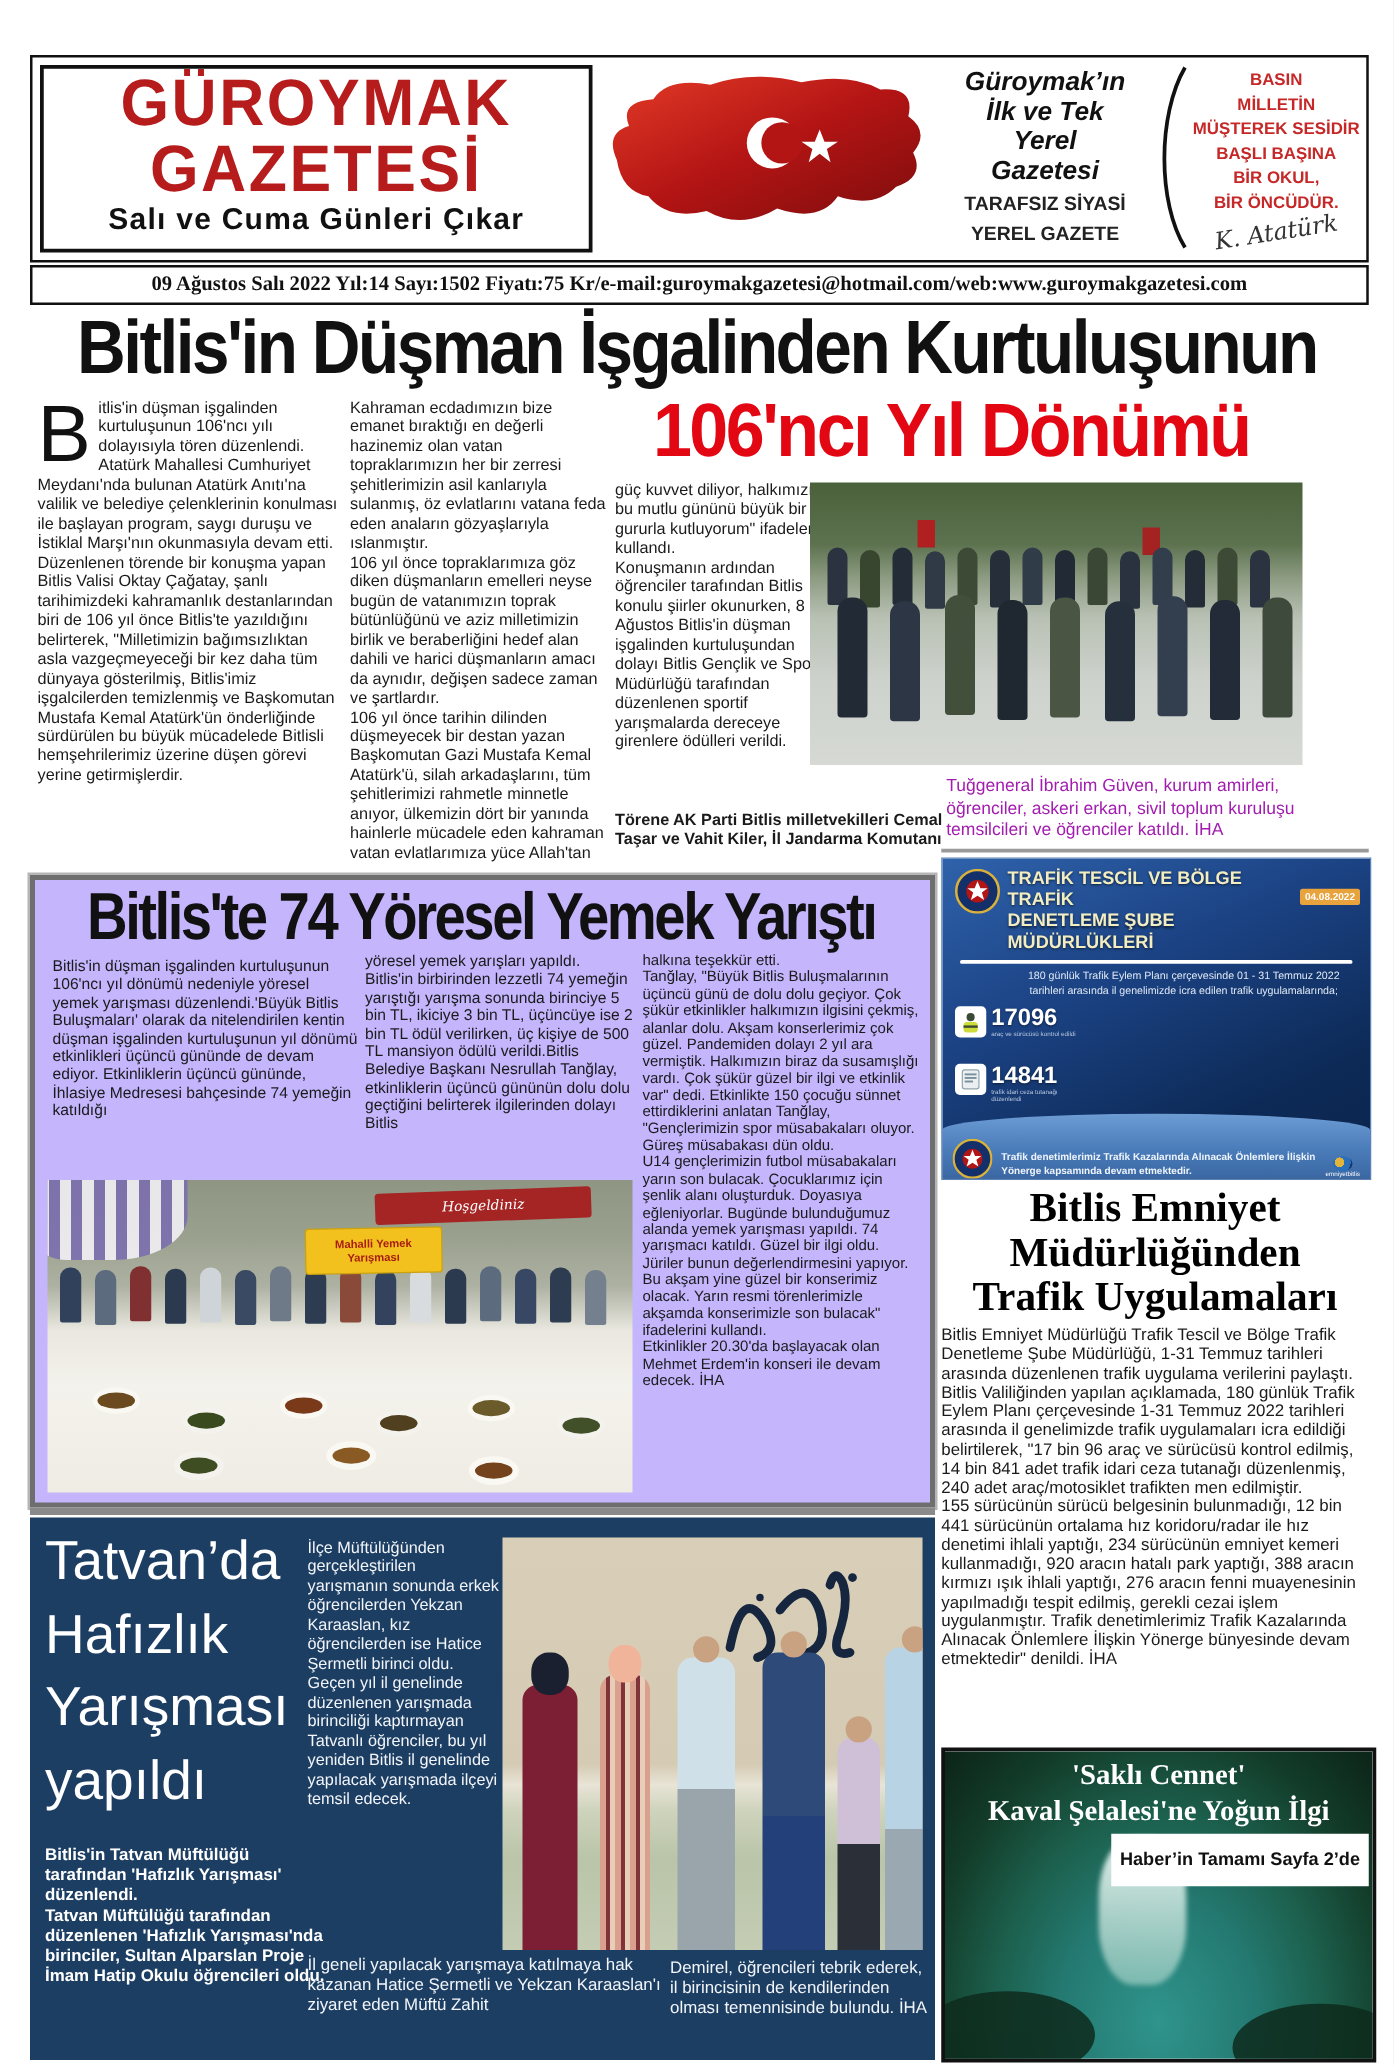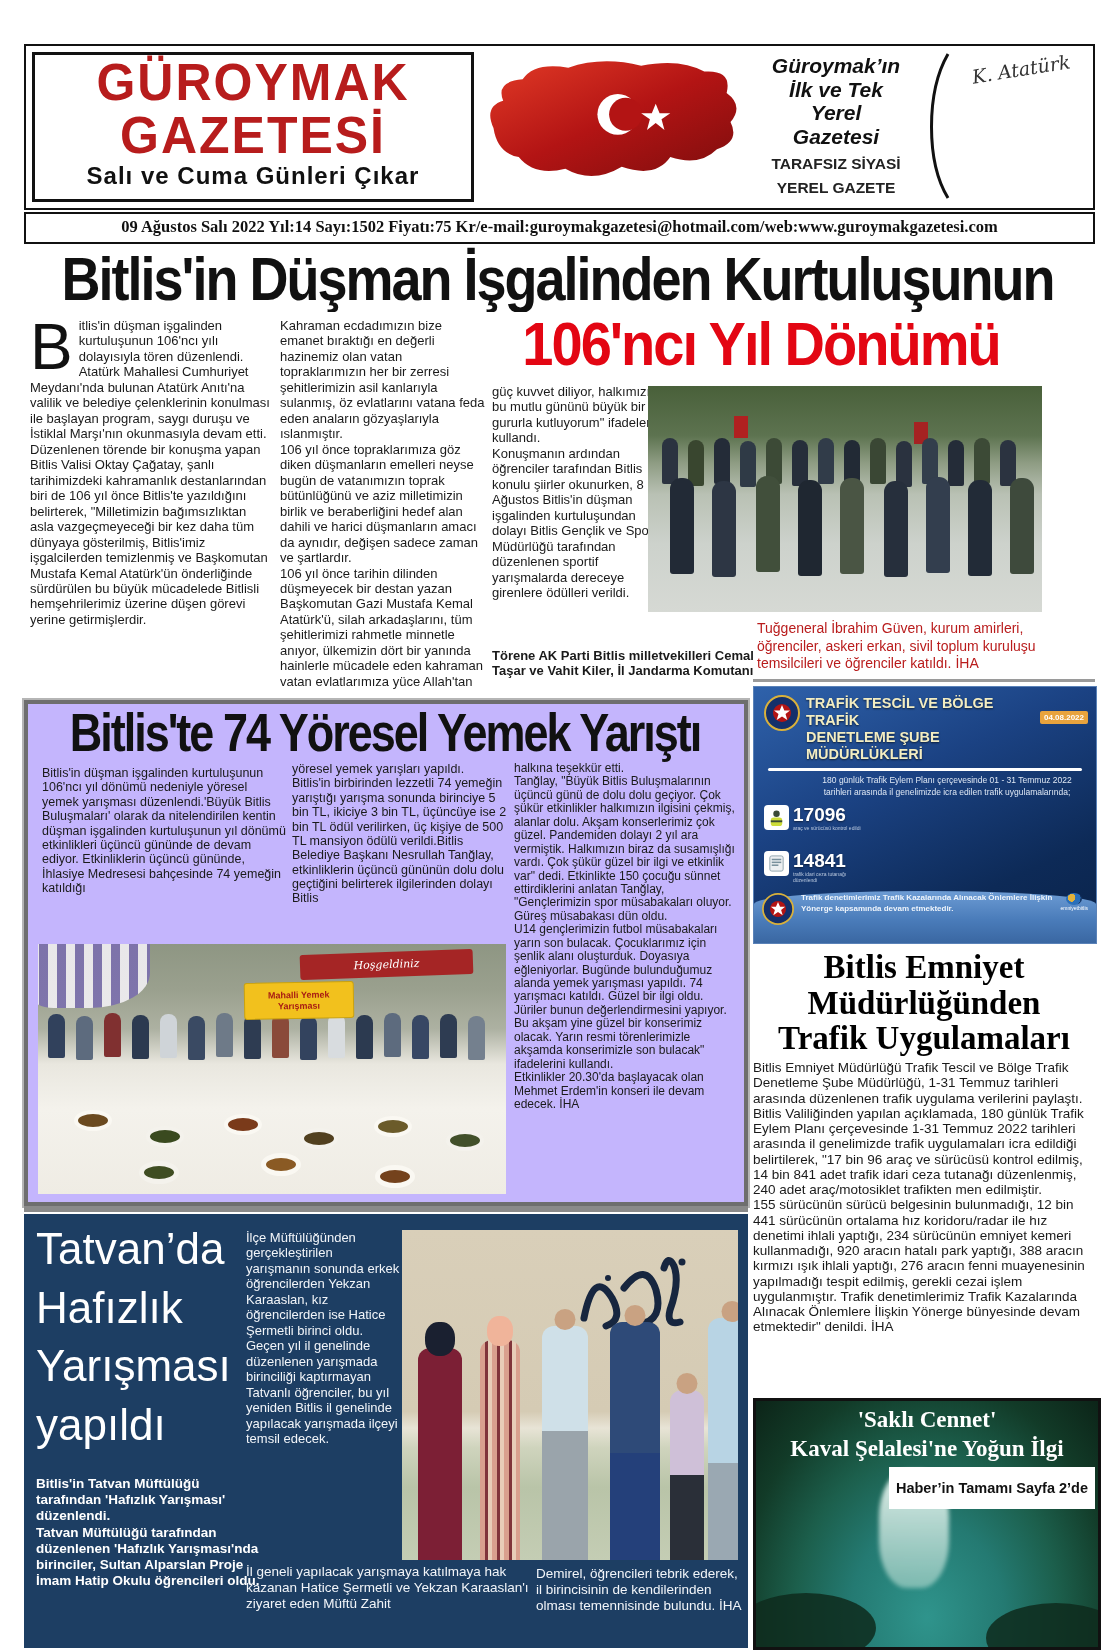--- a/index.html
+++ b/index.html
@@ -42,21 +42,21 @@
   .photo1{position:absolute;left:648px;top:386px;width:394px;height:226px;overflow:hidden;
           background:linear-gradient(180deg,#49603a 0%,#5d7350 22%,#8e9c83 34%,#b9c1b4 48%,#cdd2cc 70%,#d6d9d4 100%);}
   .p1-back{position:absolute;left:14px;top:52px;width:16px;height:46px;border-radius:8px 8px 2px 2px;background:#2b3340;
      box-shadow:26px 2px 0 #39462f,52px 0 0 #242c38,78px 3px 0 #2f3a46,104px 0 0 #3c4a36,130px 2px 0 #262e3a,
       156px 0 0 #313c49,182px 2px 0 #222a35,208px 0 0 #3a4734,234px 3px 0 #2a323f,260px 0 0 #333e4c,
       286px 2px 0 #242c38,312px 0 0 #3c4a36,338px 2px 0 #2b3340;}
   .p1-front{position:absolute;left:22px;top:92px;width:24px;height:96px;border-radius:11px 11px 3px 3px;background:#222a36;
      box-shadow:42px 3px 0 #2d3644,86px -2px 0 #414f3b,128px 2px 0 #1f2731,170px 0 0 #4a5544,
       214px 3px 0 #262f3c,256px -1px 0 #333e4e,298px 2px 0 #222b37,340px 0 0 #3e4a3c;}
   .p1-flag{position:absolute;left:86px;top:30px;width:14px;height:22px;background:#b02020;box-shadow:180px 6px 0 #a52222;}
-  #caption1{position:absolute;left:757px;top:620px;width:290px;font-size:14px;line-height:1.26;color:#b91c1c;}
+  #caption1{position:absolute;left:757px;top:620px;width:290px;font-size:14px;line-height:1.26;color:#a21caf;}
   .rule-right{position:absolute;left:753px;top:679px;width:342px;height:3px;background:#9a9a9a;}
 
   
   #article2{position:absolute;left:24px;top:700px;width:716px;height:498px;border:4px solid #6e6e6e;
             outline:2px solid #b5b5b5;background:#c4b5fd;overflow:hidden;}
   #headline2{position:absolute;left:4px;top:2px;width:706px;font-size:45px;font-weight:bold;letter-spacing:-2px;
              text-align:center;line-height:1;transform:scaleY(1.18);transform-origin:top;}
   .a2col{position:absolute;font-size:12.5px;line-height:1.15;white-space:pre-line;color:#1a1a1a;}
   #a2c1{left:14px;top:62px;width:244px;}
   #a2c2{left:264px;top:58px;width:216px;}
@@ -95,21 +95,21 @@
   .tb-grid{display:grid;grid-template-columns:1fr;gap:20px 6px;padding:7px 10px 0;}
   .tb-cell{display:flex;gap:4px;align-items:flex-start;}
   .tb-ico{width:25px;height:25px;background:#fff;border-radius:4px;flex:none;display:flex;align-items:center;justify-content:center;}
   .tb-txt{display:flex;flex-direction:column;}
   .tb-num{color:#fff;font-weight:bold;font-size:19px;line-height:1;text-shadow:0 1px 2px rgba(0,0,0,.5);}
   .tb-cap{color:#b9c8de;font-size:5px;line-height:1.2;margin-top:1px;max-width:68px;}
   .tb-arrowrow{display:flex;align-items:center;gap:8px;padding:1px 10px 0 118px;}
   .tb-note{color:#e8eef8;font-size:8px;}
   .tb-footer{position:absolute;bottom:0;left:0;right:0;height:50px;
       background:linear-gradient(180deg,#6d9cd4 0%,#4a7cba 55%,#3a67a2 100%);
-      border-radius:100% 100% 0 0/26px 26px 0 0;display:flex;align-items:flex-start;padding:2px 8px 0;gap:7px;}
+      border-radius:100% 100% 0 0/26px 26px 0 0;display:flex;align-items:flex-end;padding:2px 8px 0;gap:7px;}
   .tb-ftext{color:#eef4fb;font-size:8px;font-weight:bold;line-height:1.35;flex:1;}
   .tb-social{text-align:center;color:#fff;font-size:5px;line-height:1.1;}
   .tb-social-dot{width:16px;height:12px;border-radius:50%;margin:0 auto 1px;
       background:radial-gradient(circle at 35% 40%,#e4b33a 0 30%,#2a6fba 31% 70%,#173a6b 71%);}
 
   
   #headline3{position:absolute;left:753px;top:950px;width:342px;font-family:"Liberation Serif",serif;font-weight:bold;
              font-size:33px;line-height:1.08;text-align:center;white-space:pre-line;color:#000;}
   #body3{position:absolute;left:753px;top:1060px;width:342px;font-size:13.5px;line-height:1.13;
          white-space:pre-line;color:#1a1a1a;}
@@ -183,20 +183,26 @@
 İlk ve Tek
 Yerel
 Gazetesi</div>
       <div class="center-tag">TARAFSIZ SİYASİ
 YEREL GAZETE</div>
     </div>
     <svg class="curve" viewBox="0 0 30 148">
       <path d="M26,2 C4,40 4,110 26,146" stroke="#111" stroke-width="3" fill="none"></path>
     </svg>
     <div class="right-col">
+      <div class="slogan">BASIN
+MİLLETİN
+MÜŞTEREK SESİDİR
+BAŞLI BAŞINA
+BİR OKUL,
+BİR ÖNCÜDÜR.</div>
       <div class="signature">K. Atatürk</div>
     </div>
   </div>
 
   <div id="dateline">09 Ağustos Salı 2022 Yıl:14 Sayı:1502 Fiyatı:75 Kr/e-mail:guroymakgazetesi@hotmail.com/web:www.guroymakgazetesi.com</div>
 
   <div id="headline1">Bitlis'in Düşman İşgalinden Kurtuluşunun</div>
   <div id="headline1b">106'ncı Yıl Dönümü</div>
   <div id="a1c1" class="bodytext"><span class="dropcap">B</span><span>itlis'in düşman işgalinden kurtuluşunun 106'ncı yılı dolayısıyla tören düzenlendi. Atatürk Mahallesi Cumhuriyet Meydanı'nda bulunan Atatürk Anıtı'na valilik ve belediye çelenklerinin konulması ile başlayan program, saygı duruşu ve İstiklal Marşı'nın okunmasıyla devam etti.
 Düzenlenen törende bir konuşma yapan Bitlis Valisi Oktay Çağatay, şanlı tarihimizdeki kahramanlık destanlarından biri de 106 yıl önce Bitlis'te yazıldığını belirterek, "Milletimizin bağımsızlıktan asla vazgeçmeyeceği bir kez daha tüm dünyaya gösterilmiş, Bitlis'imiz işgalcilerden temizlenmiş ve Başkomutan Mustafa Kemal Atatürk'ün önderliğinde sürdürülen bu büyük mücadelede Bitlisli hemşehrilerimiz üzerine düşen görevi yerine getirmişlerdir.</span></div>

